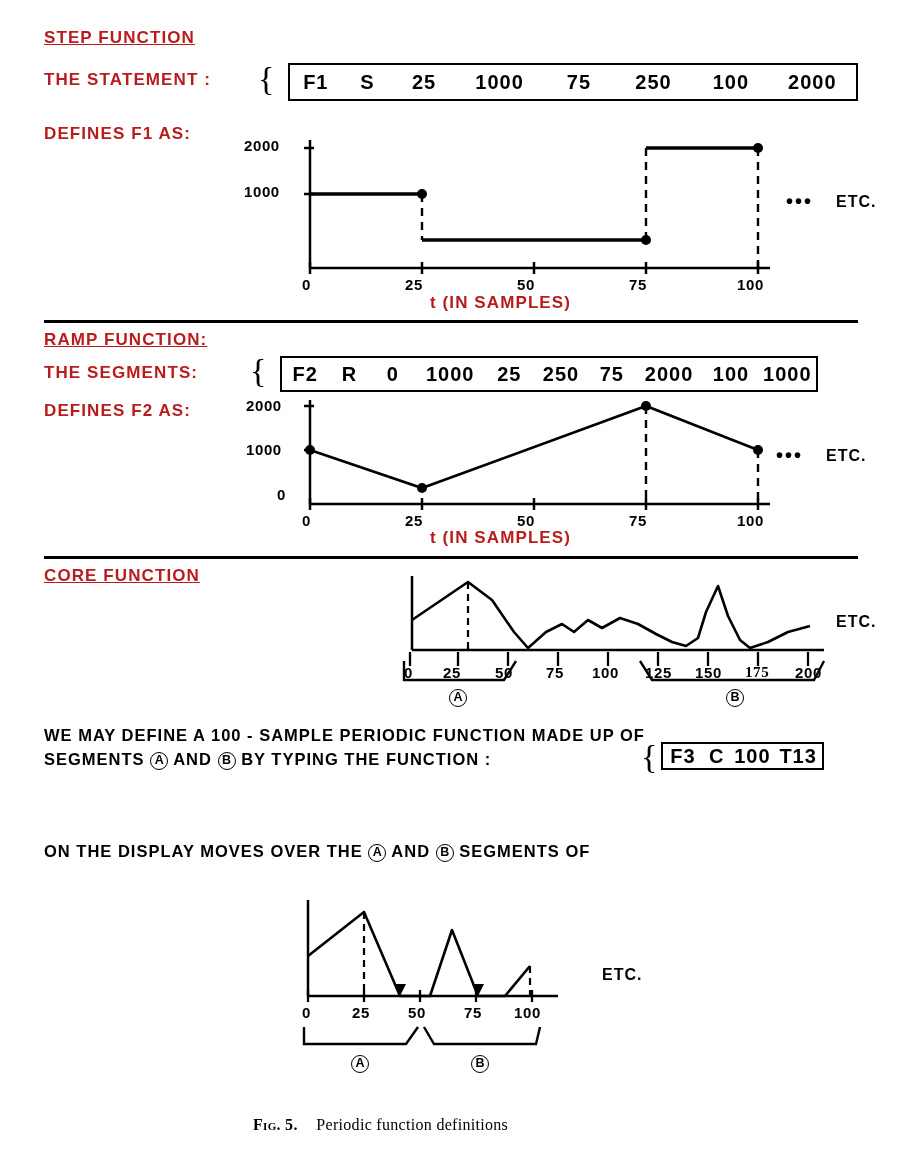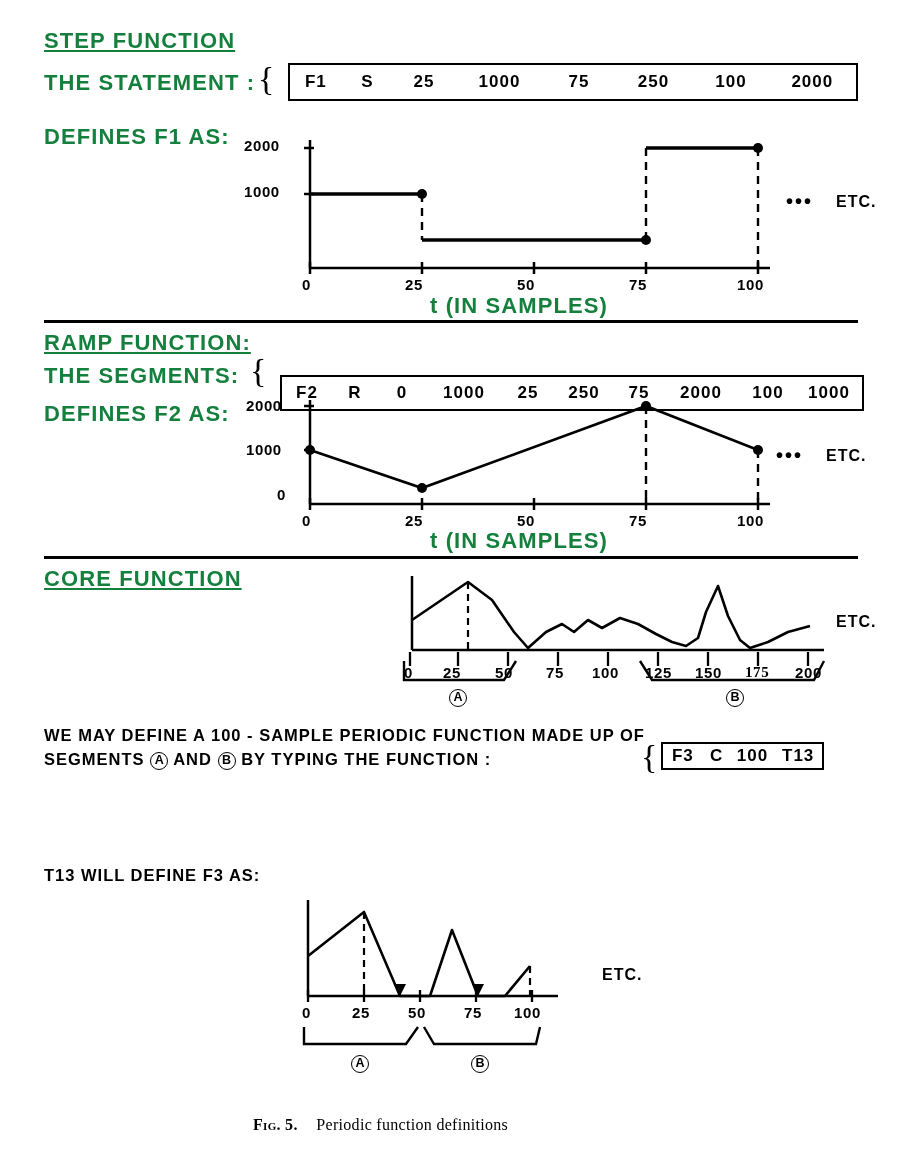--- a/index.html
+++ b/index.html
@@ -16,42 +16,42 @@
     overflow: hidden;
   }
   .page {
     position: absolute;
     inset: 0;
   }
   .lbl {
     position: absolute;
     font-family: "Liberation Sans", sans-serif;
     letter-spacing: 1.1px;
-    font-size: 22px;
-    font-weight: 700;
-    white-space: nowrap;
-    color: #15803d;
+    font-size: 17px;
+    font-weight: 700;
+    white-space: nowrap;
+    color: #b91c1c;
   }
   .lbl.under {
     text-decoration: underline;
   }
   .tick {
     position: absolute;
     font-size: 15px;
     font-weight: 700;
     letter-spacing: 0.6px;
     white-space: nowrap;
   }
   .statement-box {
     position: absolute;
     border: 2.5px solid #000;
     box-sizing: border-box;
     display: flex;
     align-items: center;
-    font-size: 17px;
+    font-size: 20px;
     font-weight: 700;
     letter-spacing: 1px;
     background: #fff;
   }
   .statement-box .cell {
     text-align: center;
   }
   .brace {
     position: absolute;
     font-size: 34px;
@@ -179,21 +179,21 @@
 
   <div class="lbl" style="left:430px; top:293px;">t (IN SAMPLES)</div>
 
   <div class="hr" style="left:44px; top:320px; width:814px;"></div>
 
   <div class="lbl under" style="left:44px; top:330px;">RAMP FUNCTION:</div>
 
   <div class="lbl" style="left:44px; top:363px;">THE SEGMENTS:</div>
   <div class="brace" style="left:250px; top:354px;">{</div>
 
-  <div class="statement-box" style="left:280px; top:356px; width:584px; height:36px;margin-top:19px;">
+  <div class="statement-box" style="left:280px; top:356px; width:538px; height:36px;">
     <span class="cell" style="width:50px;">F2</span>
     <span class="cell" style="width:46px;">R</span>
     <span class="cell" style="width:48px;">0</span>
     <span class="cell" style="width:76px;">1000</span>
     <span class="cell" style="width:52px;">25</span>
     <span class="cell" style="width:60px;">250</span>
     <span class="cell" style="width:50px;">75</span>
     <span class="cell" style="width:74px;">2000</span>
     <span class="cell" style="width:60px;">100</span>
     <span class="cell" style="width:62px;">1000</span>
@@ -292,21 +292,27 @@
     <span>BY TYPING THE FUNCTION :</span>
   </div>
   <div class="brace" style="left:641px; top:740px;">{</div>
   <div class="statement-box" style="left:661px; top:742px; width:163px; height:28px;">
     <span class="cell" style="width:40px;">F3</span>
     <span class="cell" style="width:28px;">C</span>
     <span class="cell" style="width:44px;">100</span>
     <span class="cell" style="width:48px;">T13</span>
   </div>
 
-  <div class="para" style="left:44px; top:864px;">T13 WILL DEFINE F3 AS:</div>
+  <div class="para" style="left:44px; top:840px;">
+    <span>ON THE DISPLAY MOVES OVER THE</span>
+    <span class="circled">A</span>
+    <span>AND</span>
+    <span class="circled">B</span>
+    <span>SEGMENTS OF</span>
+  </div>
 
   <svg style="left:300px; top:900px;" width="260" height="110">
     <line x1="8" y1="0" x2="8" y2="96" stroke="#000" stroke-width="2.5"></line>
     <line x1="8" y1="96" x2="258" y2="96" stroke="#000" stroke-width="2.5"></line>
     <path d="M8,56 L64,12 L100,96 L130,96 L152,30 L178,96 L205,96 L230,66" fill="none" stroke="#000" stroke-width="2.6" stroke-linejoin="round"></path>
     <line x1="64" y1="12" x2="64" y2="96" stroke="#000" stroke-width="2.2" stroke-dasharray="7,5"></line>
     <line x1="230" y1="66" x2="230" y2="96" stroke="#000" stroke-width="2.2" stroke-dasharray="7,5"></line>
     <polygon points="100,96 94,84 106,84" fill="#000"></polygon>
     <polygon points="178,96 172,84 184,84" fill="#000"></polygon>
 

